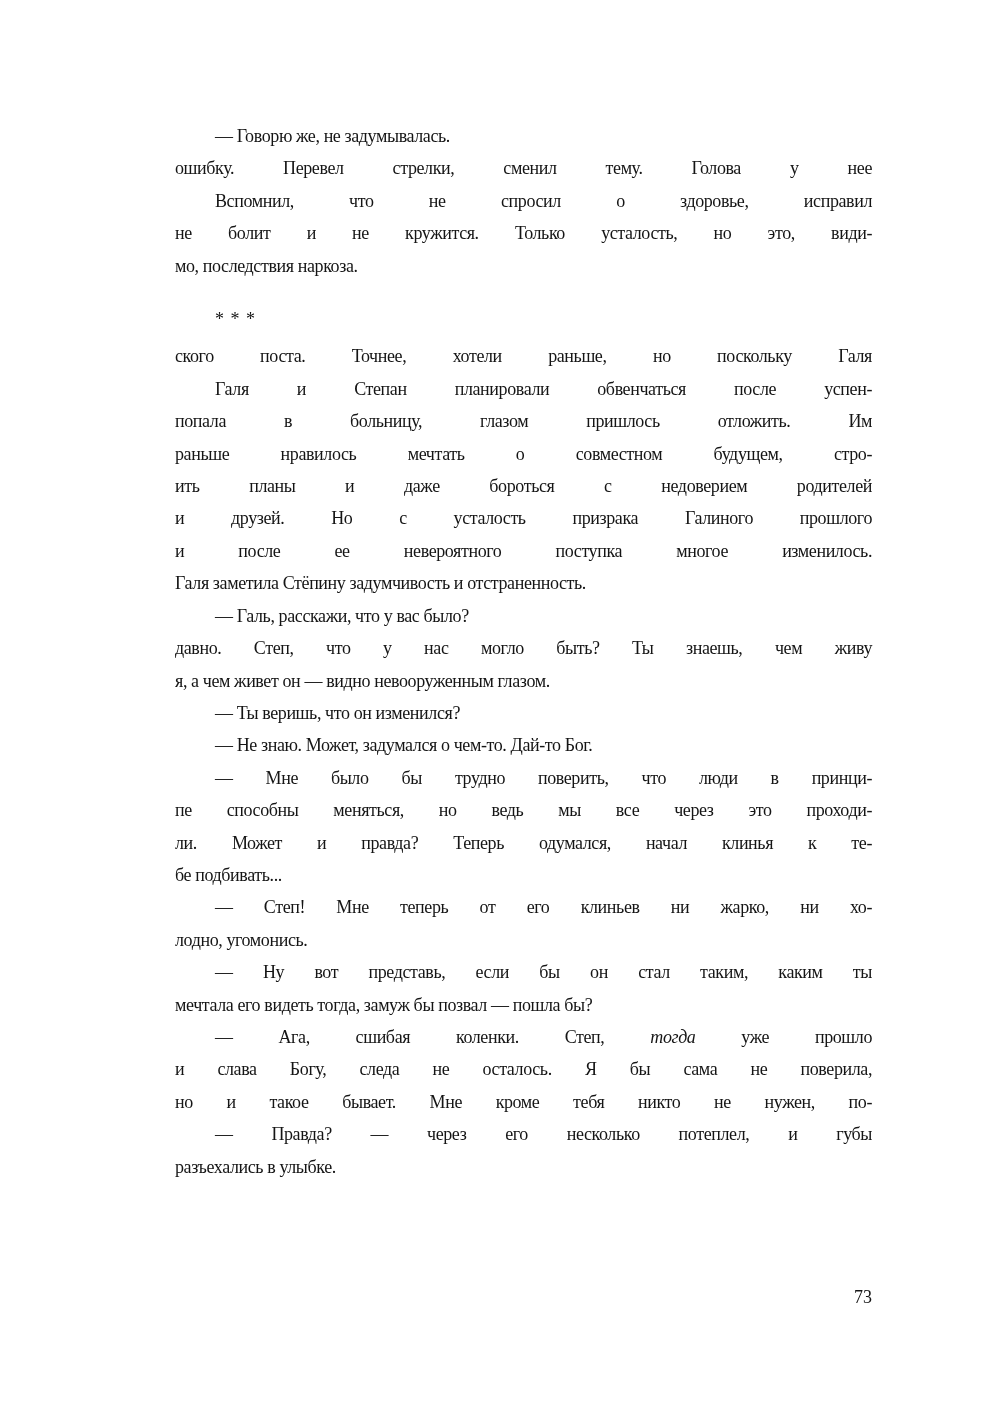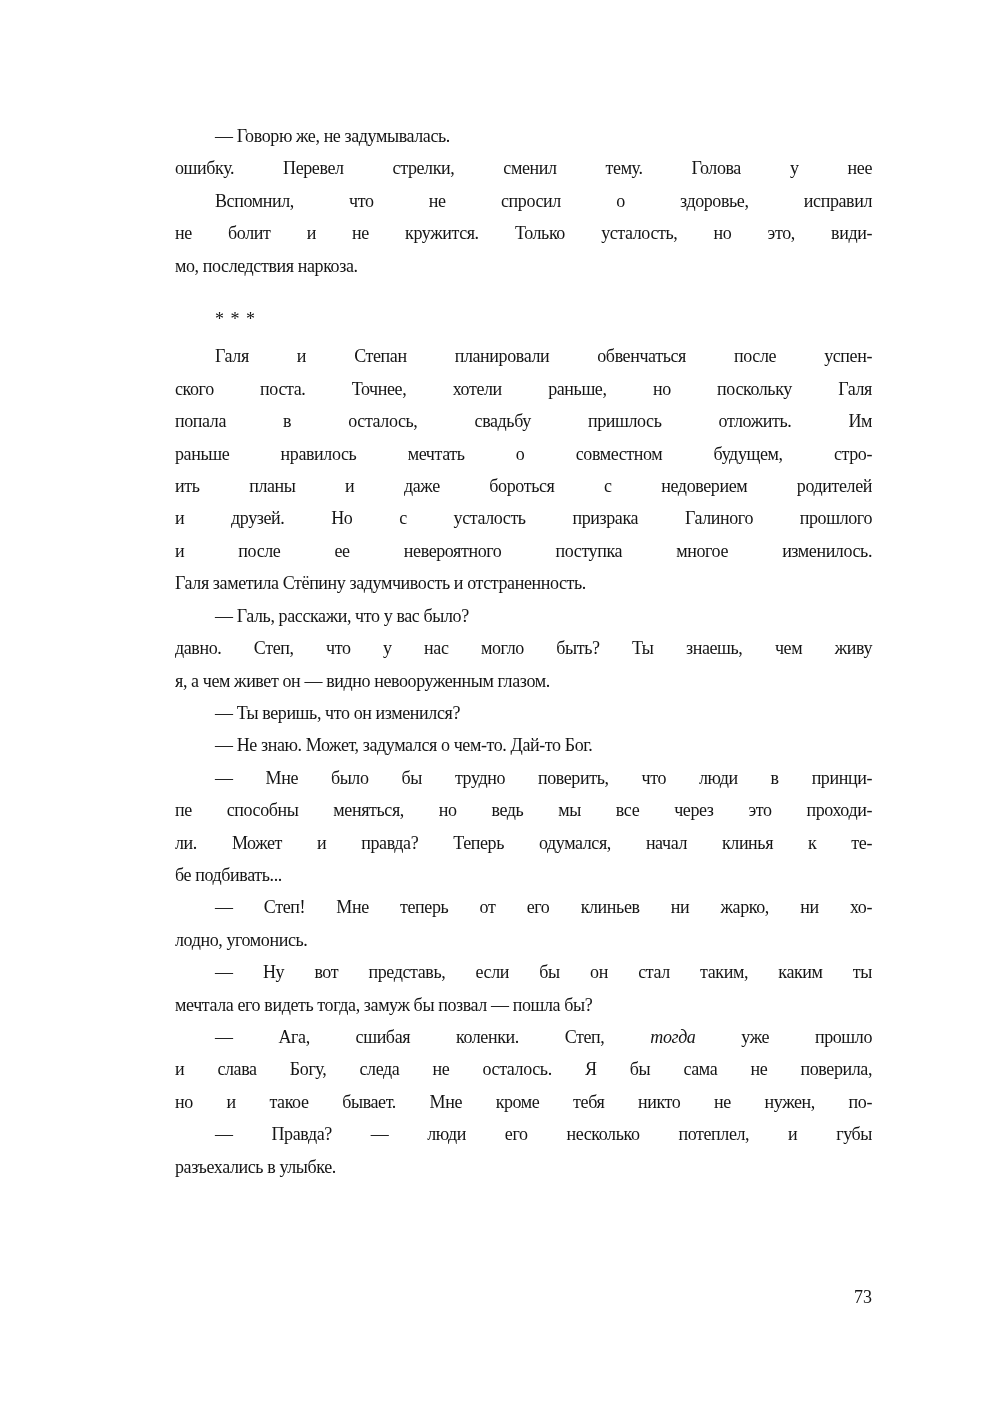--- a/index.html
+++ b/index.html
@@ -56,23 +56,23 @@
       <span class="line first last">— Говорю же, не задумывалась.</span>
     </p>
     <p class="para">
       <span class="line">ошибку. Перевел стрелки, сменил тему. Голова у нее</span>
       <span class="line first">Вспомнил, что не спросил о здоровье, исправил</span>
       <span class="line">не болит и не кружится. Только усталость, но это, види-</span>
       <span class="line last">мо, последствия наркоза.</span>
     </p>
     <div class="separator">* * *</div>
     <p class="para">
+      <span class="line">ского поста. Точнее, хотели раньше, но поскольку Галя</span>
       <span class="line first">Галя и Степан планировали обвенчаться после успен-</span>
-      <span class="line">ского поста. Точнее, хотели раньше, но поскольку Галя</span>
-      <span class="line">попала в осталось, свадьбу пришлось отложить. Им</span>
+      <span class="line">попала в больницу, глазом пришлось отложить. Им</span>
       <span class="line">раньше нравилось мечтать о совместном будущем, стро-</span>
       <span class="line">ить планы и даже бороться с недоверием родителей</span>
       <span class="line">и друзей. Но с усталость призрака Галиного прошлого</span>
       <span class="line">и после ее невероятного поступка многое изменилось.</span>
       <span class="line last">Галя заметила Стёпину задумчивость и отстраненность.</span>
     </p>
     <p class="para">
       <span class="line first last">— Галь, расскажи, что у вас было?</span>
     </p>
     <p class="para">
@@ -98,18 +98,18 @@
     <p class="para">
       <span class="line first">— Ну вот представь, если бы он стал таким, каким ты</span>
       <span class="line last">мечтала его видеть тогда, замуж бы позвал — пошла бы?</span>
     </p>
     <p class="para">
       <span class="line first">— Ага, сшибая коленки. Степ, <i>тогда</i> уже прошло</span>
       <span class="line">и слава Богу, следа не осталось. Я бы сама не поверила,</span>
       <span class="line">но и такое бывает. Мне кроме тебя никто не нужен, по-</span>
     </p>
     <p class="para">
-      <span class="line first">— Правда? — люди его несколько потеплел, и губы</span>
+      <span class="line first">— Правда? — через его несколько потеплел, и губы</span>
       <span class="line last">разъехались в улыбке.</span>
     </p>
   </div>
 
 <div class="page-number">73</div>
 
 </body></html>

